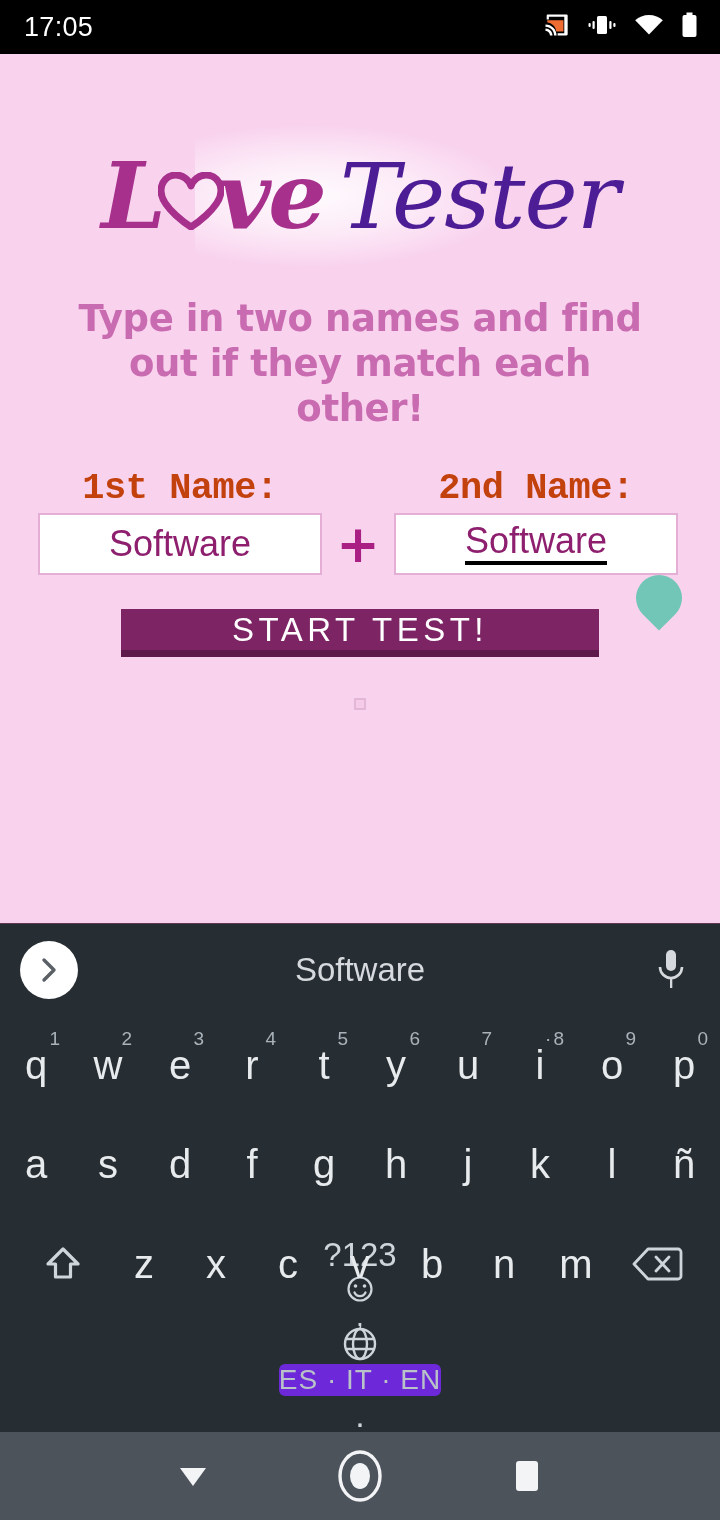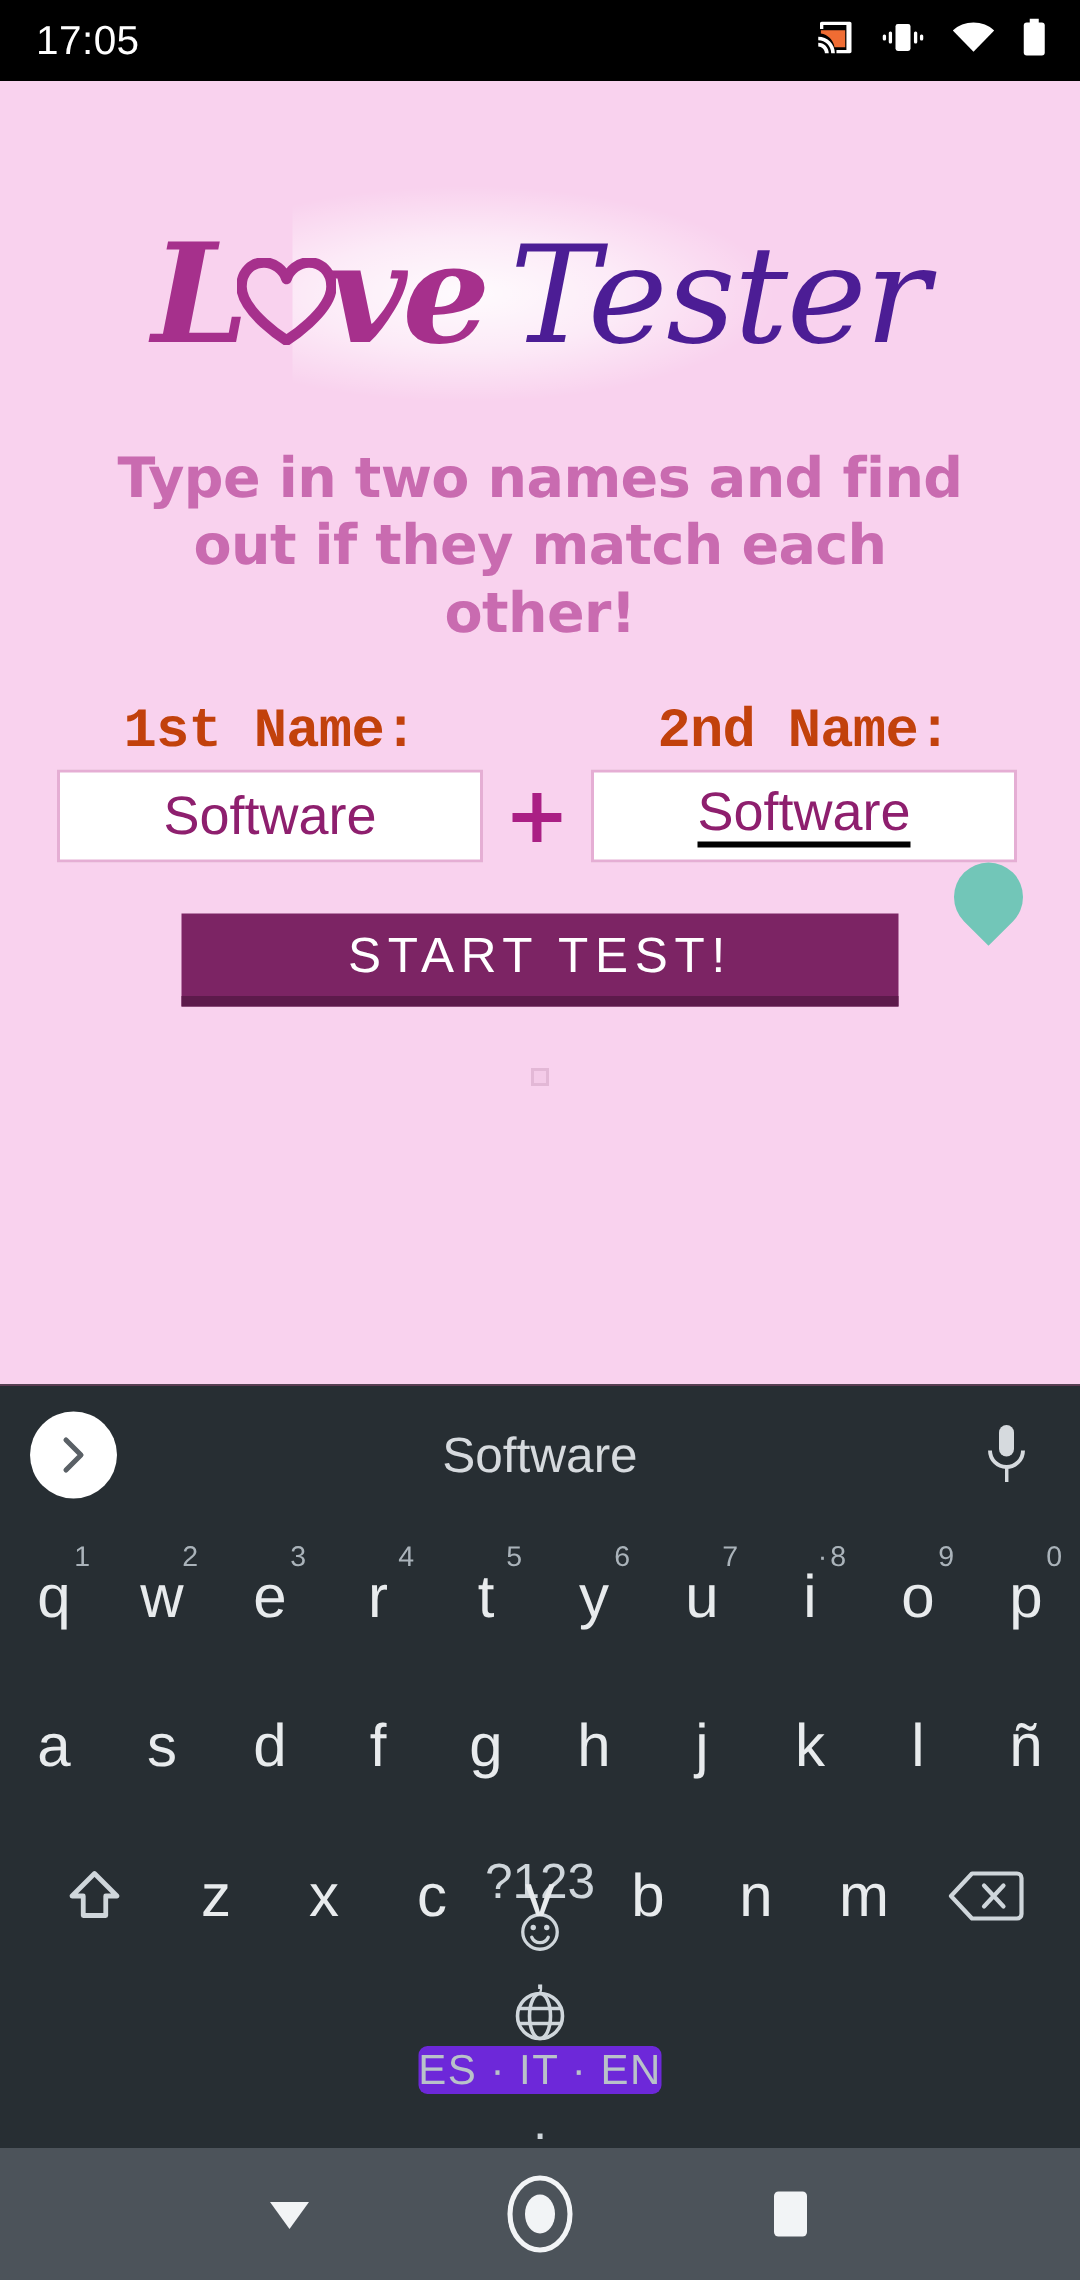--- a/index.html
+++ b/index.html
@@ -114,21 +114,21 @@
   .cursor-handle {
     position:absolute; right:-6px; bottom:-48px;
     width:46px; height:46px;
     background:#72c6b8;
     border-radius:0 50% 50% 50%;
     transform:rotate(-135deg);
   }
 
   .start-btn {
     display:block; margin:34px auto 0;
-    width:478px; height:62px;
+    width:478px; height:48px;
     background:#7c2464;
     border:none; border-bottom:7px solid #5d1a4b;
     color:#fff;
     font-family:"Liberation Sans", sans-serif;
     font-size:33px; letter-spacing:4.5px;
     text-align:center;
   }
 
   .placeholder-box {
     display:block; margin:41px auto 0;

